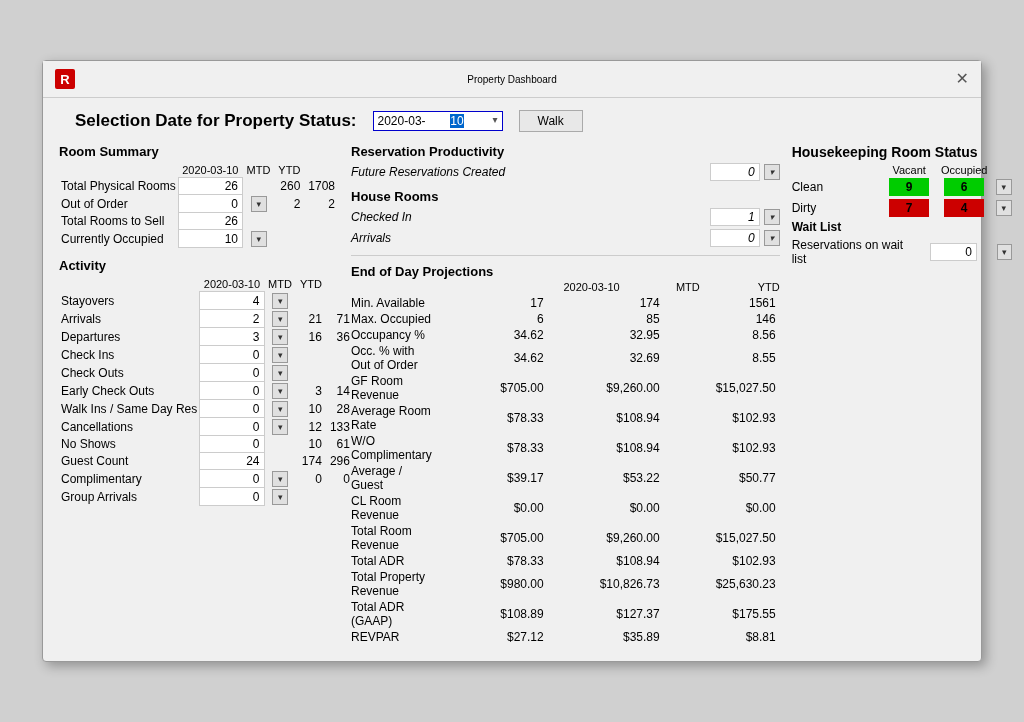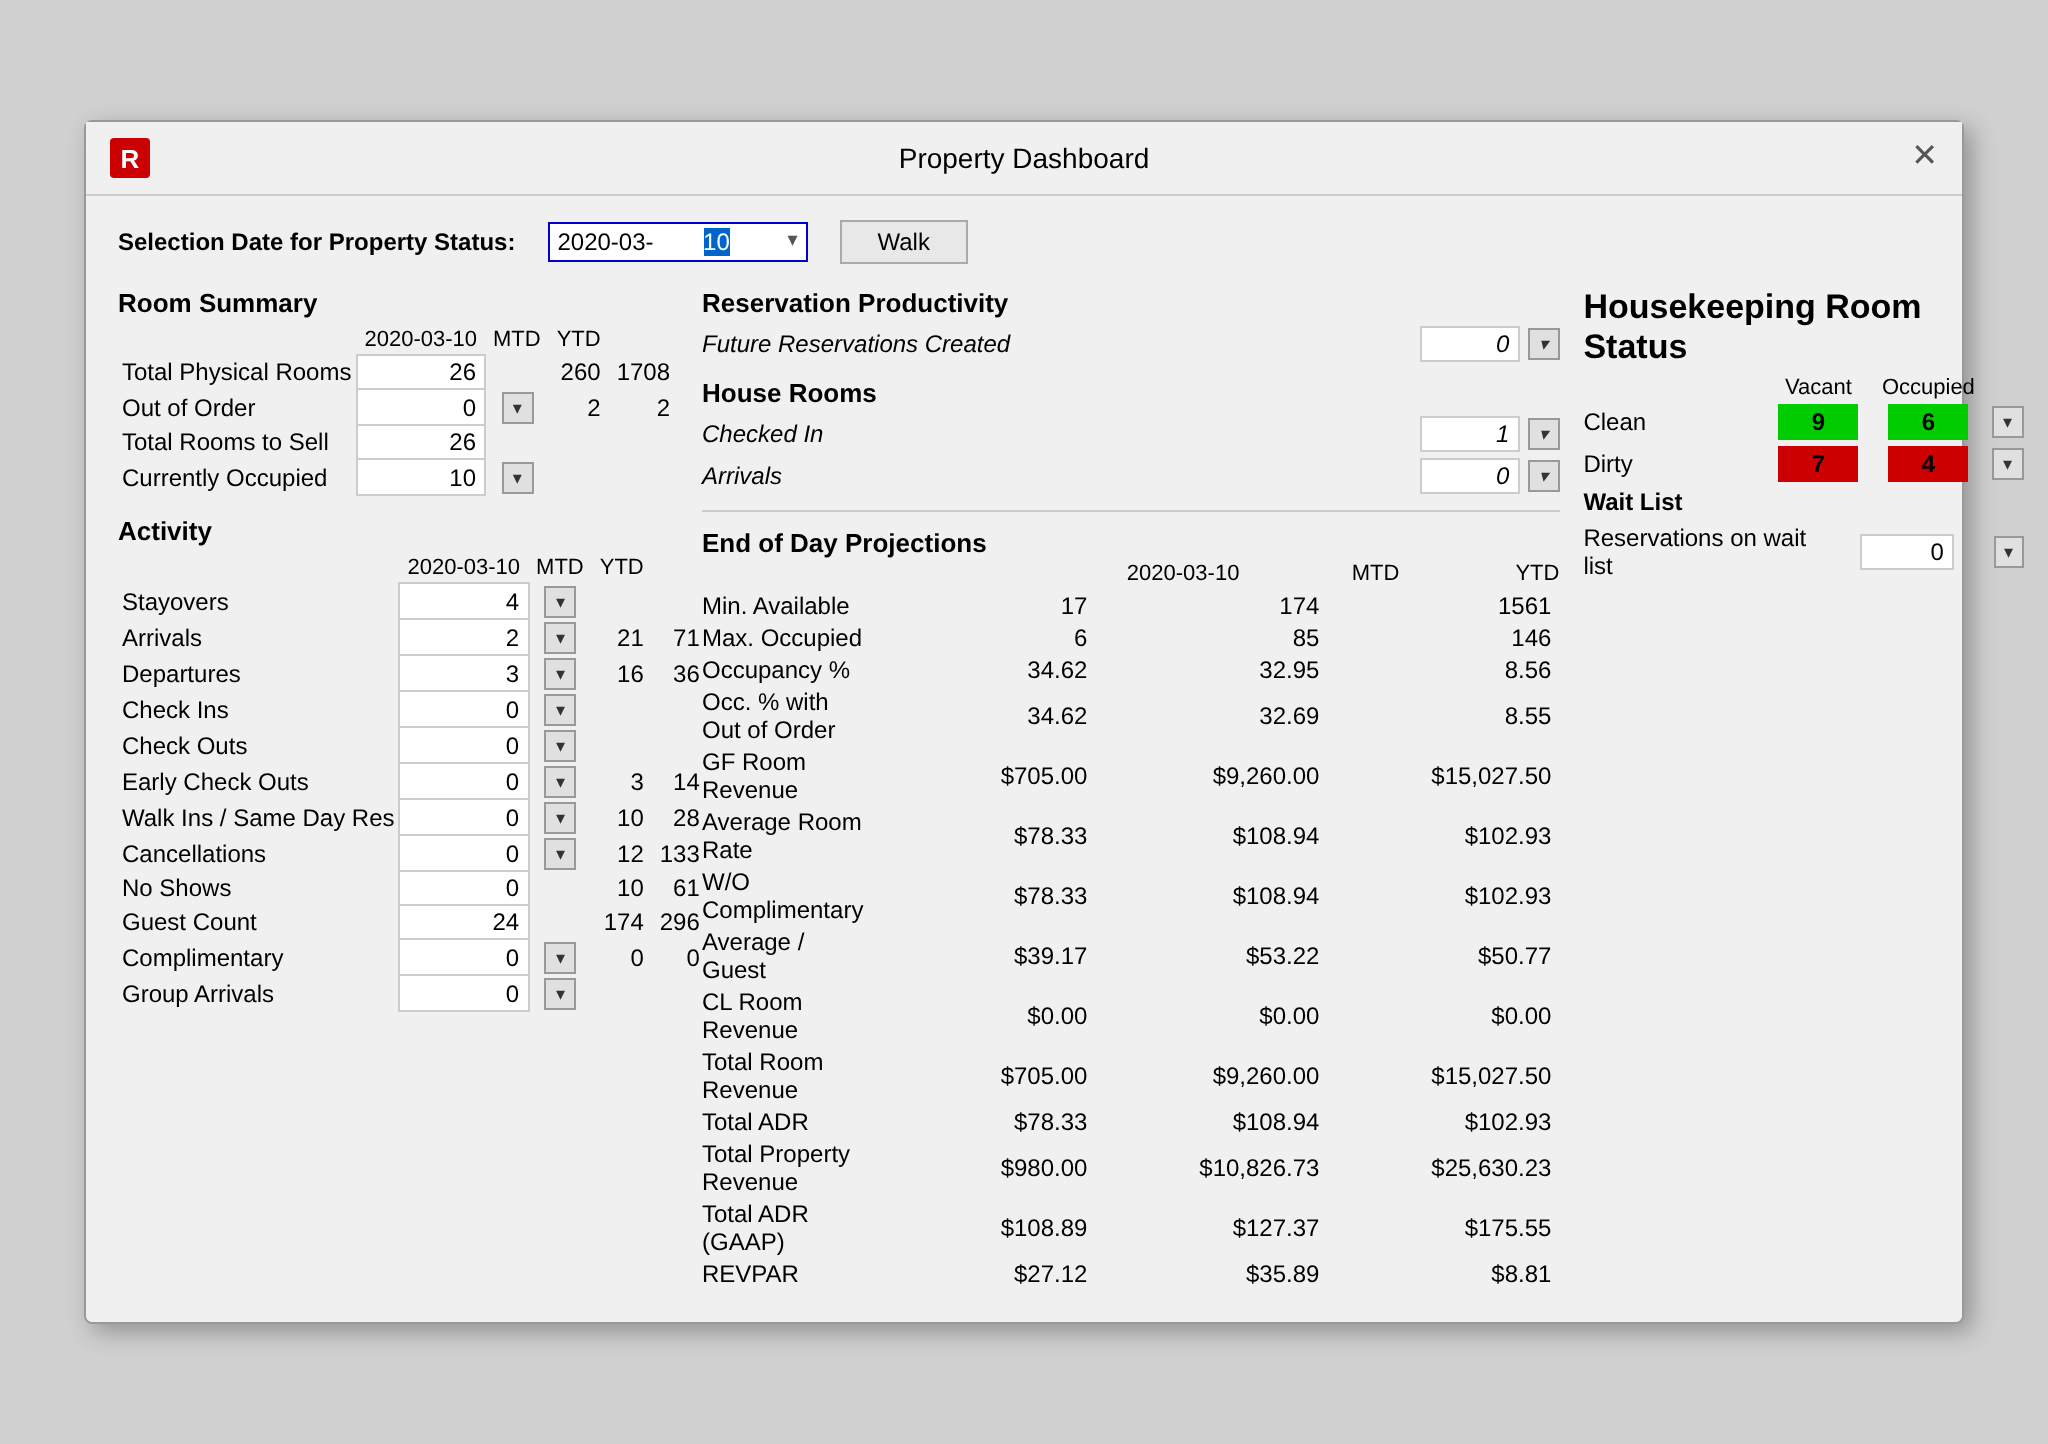--- a/index.html
+++ b/index.html
@@ -38,21 +38,21 @@
       background: #cc0000;
       color: white;
       font-weight: bold;
       font-size: 13px;
       display: flex;
       align-items: center;
       justify-content: center;
       border-radius: 2px;
     }
     .titlebar-title {
-      font-size: 14px;
+      font-size: 10px;
       font-weight: normal;
       position: absolute;
       left: 50%;
       transform: translateX(-50%);
     }
     .close-btn {
       font-size: 16px;
       cursor: pointer;
       color: #555;
       background: none;
@@ -63,21 +63,22 @@
       padding: 12px 16px 16px;
     }
     .top-bar {
       display: flex;
       align-items: center;
       margin-bottom: 12px;
       gap: 16px;
     }
     .selection-label {
       font-weight: bold;
-      font-size: 12px;
+      font-size: 17px;
+      margin-left: 16px;
     }
     .date-input {
       border: 1px solid #0000cc;
       padding: 2px 4px;
       font-size: 12px;
       width: 130px;
       display: flex;
       align-items: flex-start;
       justify-content: space-between;
       background: white;
@@ -139,21 +140,21 @@
       height: 16px;
       display: inline-flex;
       align-items: center;
       justify-content: center;
       cursor: pointer;
     }
     .label-cell { font-size: 12px; }
     .section-divider { height: 10px; }
     
     .hk-section { }
-    .hk-title { font-weight: bold; font-size: 17px; margin-bottom: 4px; }
+    .hk-title { font-weight: bold; font-size: 14px; margin-bottom: 4px; }
     .hk-col-headers {
       display: flex;
       justify-content: flex-end;
       font-size: 11px;
       margin-bottom: 2px;
     }
     .hk-col { width: 55px; text-align: center; }
     .hk-row {
       display: flex;
       align-items: center;

